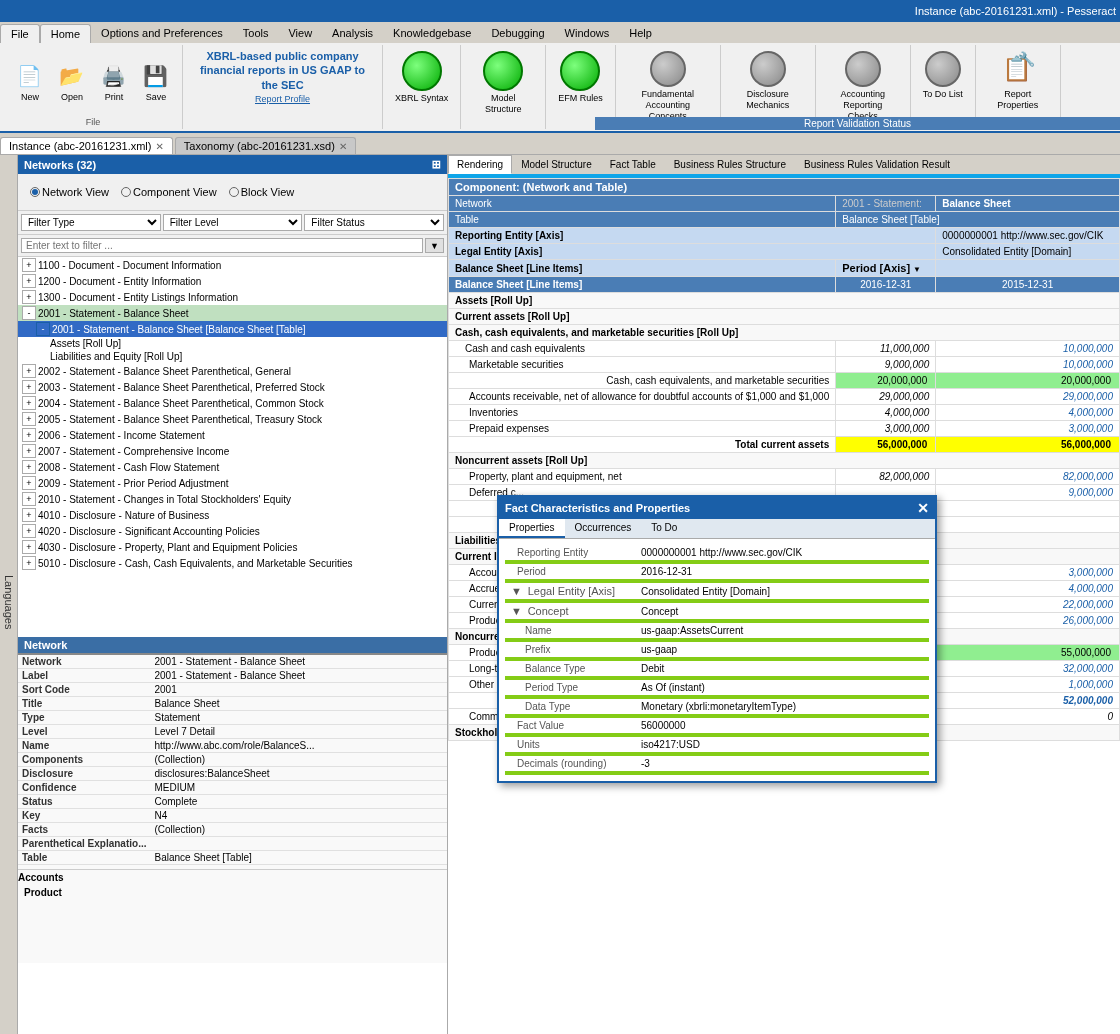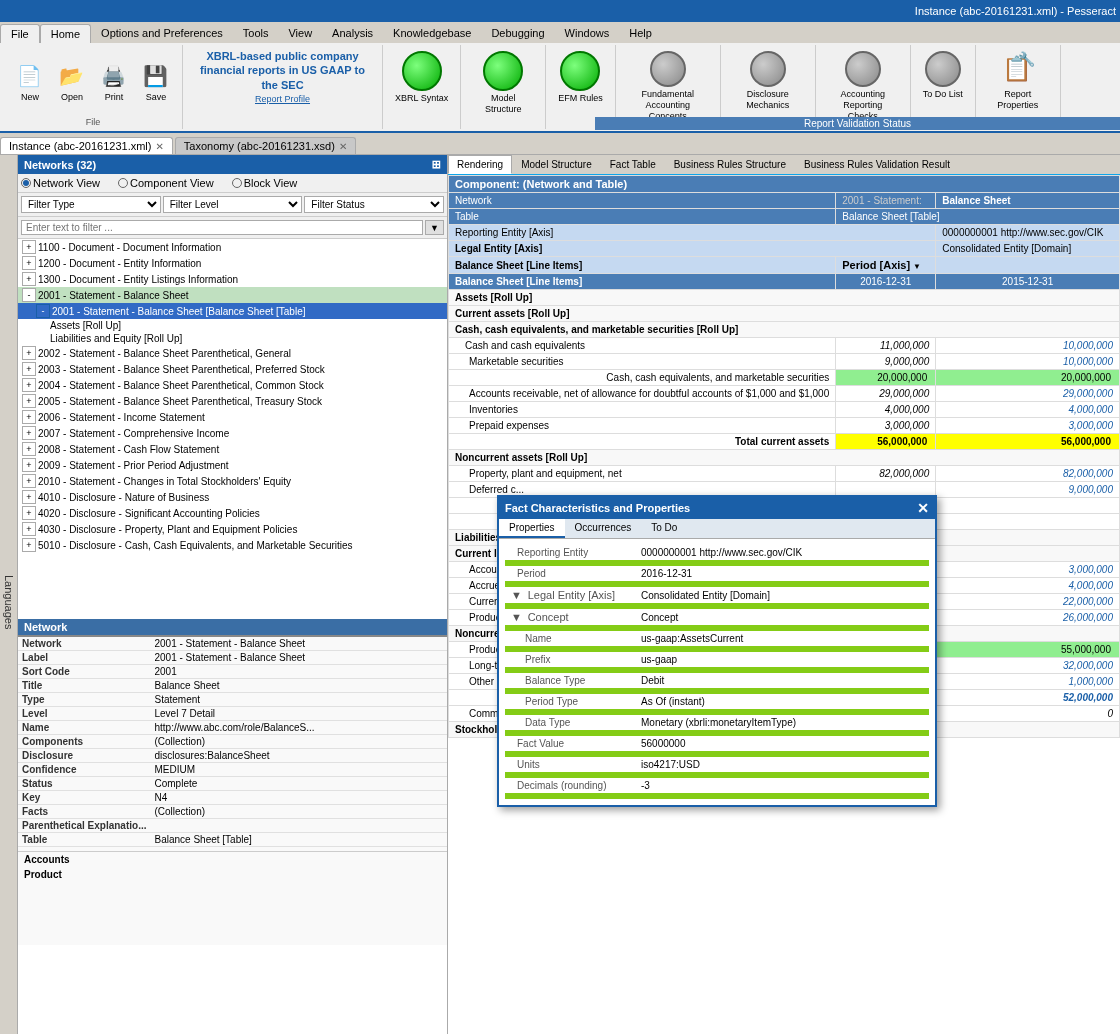--- a/index.html
+++ b/index.html
@@ -27,21 +27,21 @@
 
     
     .doc-tabs { display: flex; background: #d4d0c8; border-bottom: 1px solid #aaa; height: 22px; align-items: flex-end; }
     .doc-tab { padding: 2px 8px; background: #c8c8c8; border: 1px solid #aaa; border-bottom: none; margin-right: 2px; cursor: pointer; border-top-left-radius: 3px; border-top-right-radius: 3px; font-size: 11px; display: flex; align-items: center; gap: 4px; }
     .doc-tab.active { background: white; }
     .doc-tab-close { color: #666; font-size: 10px; cursor: pointer; }
 
     
     .sidebar { width: 430px; background: white; border-right: 1px solid #aaa; display: flex; flex-direction: column; overflow: hidden; }
     .sidebar-header { background: #1a5fa8; color: white; padding: 3px 6px; font-weight: bold; display: flex; justify-content: space-between; align-items: center; }
-    .sidebar-toolbar { display: flex; gap: 18px; padding: 3px; background: #f0f0f0; border-bottom: 1px solid #ccc; align-items: center; }
+    .sidebar-toolbar { display: flex; gap: 12px; padding: 12px; background: #f0f0f0; border-bottom: 1px solid #ccc; align-items: center; }
     .radio-btn { width: 10px; height: 10px; border-radius: 50%; border: 1px solid #666; display: inline-block; position: relative; }
     .radio-btn.checked::after { content: ''; width: 6px; height: 6px; background: #1a5fa8; border-radius: 50%; position: absolute; top: 1px; left: 1px; }
 
     .filter-bar { display: flex; gap: 2px; padding: 3px; background: #f0f0f0; border-bottom: 1px solid #ccc; }
     .filter-select { flex: 1; border: 1px solid #aaa; padding: 1px 2px; font-size: 10px; background: white; }
     .search-bar { padding: 3px; background: #f0f0f0; border-bottom: 1px solid #ccc; display: flex; gap: 2px; }
     .search-input { flex: 1; border: 1px solid #aaa; padding: 1px 4px; font-size: 10px; color: #999; }
 
     .tree-area { flex: 1; overflow-y: auto; overflow-x: hidden; }
     .tree-item { display: flex; align-items: center; padding: 1px 4px; cursor: pointer; white-space: nowrap; }
@@ -51,21 +51,21 @@
 
     
     .props-panel { border-top: 2px solid #888; background: #f9f9f9; height: 310px; overflow-y: auto; }
     .props-table { width: 100%; border-collapse: collapse; }
     .props-table td { border-bottom: 1px solid #e0e0e0; padding: 1px 4px; font-size: 10px; vertical-align: top; }
     .props-table td:first-child { font-weight: bold; color: #333; width: 120px; white-space: nowrap; }
     .props-table td:last-child { color: #000; }
 
     
     .content-area { flex: 1; display: flex; flex-direction: column; overflow: hidden; }
-    .content-tabs { display: flex; background: #d4d0c8; border-bottom: 1px solid #0ea5e9; }
+    .content-tabs { display: flex; background: #d4d0c8; border-bottom: 4px solid #0ea5e9; }
     .content-tab { padding: 3px 8px; cursor: pointer; border: 1px solid transparent; font-size: 10px; }
     .content-tab.active { background: white; border: 1px solid #aaa; border-bottom-color: white; }
 
     .grid-area { flex: 1; overflow: auto; background: white; }
 
     table.data-grid { width: 100%; border-collapse: collapse; }
     table.data-grid td { padding: 1px 6px; font-size: 10px; border: 1px solid #ddd; white-space: nowrap; }
     .row-bold { font-weight: bold; }
     .row-indent { padding-left: 16px !important; }
     .num-cell { text-align: right; font-style: italic; }
@@ -76,21 +76,21 @@
 
     
     .popup-overlay { position: absolute; top: 340px; left: 500px; background: white; border: 2px solid #1a5fa8; box-shadow: 3px 3px 8px rgba(0,0,0,0.4); width: 440px; z-index: 100; }
     .popup-titlebar { background: #1a5fa8; color: white; padding: 3px 6px; display: flex; justify-content: space-between; align-items: center; font-size: 11px; font-weight: bold; }
     .popup-close { background: none; border: none; color: white; cursor: pointer; font-size: 14px; font-weight: bold; }
     .popup-tabs { display: flex; background: #e0e8f0; border-bottom: 1px solid #aaa; }
     .popup-tab { padding: 3px 10px; cursor: pointer; font-size: 10px; border-bottom: 2px solid transparent; }
     .popup-tab.active { background: white; border-bottom-color: #1a5fa8; }
     .popup-content { padding: 6px; }
     .popup-table { width: 100%; border-collapse: collapse; }
-    .popup-table tr td { padding: 2px 6px; font-size: 10px; border-bottom: 6px solid #84cc16; }
+    .popup-table tr td { padding: 2px 6px; font-size: 10px; border-bottom: 4px solid #84cc16; }
     .popup-table tr td:first-child { color: #555; width: 130px; padding-left: 12px; }
 
     
     ::-webkit-scrollbar { width: 12px; height: 12px; }
     ::-webkit-scrollbar-track { background: #f0f0f0; }
     ::-webkit-scrollbar-thumb { background: #aaa; border-radius: 2px; }
   </style>
 </head>
 <body>
 
@@ -401,21 +401,21 @@
           <td></td>
         </tr>
         <tr>
           <td>Table</td>
           <td>Balance Sheet [Table]</td>
         </tr>
       </tbody>
         </table>
 
       <div style="display:flex; gap:0; border-top: 1px solid #ccc; margin-top:4px;">
-        <div style="flex:1; padding: 2px 6px; font-size:10px; font-weight:bold;">Accounts</div>
+        <div style="flex:1; padding: 2px 0; font-size:10px; font-weight:bold;">Accounts</div>
       </div>
       <div style="display:flex; gap:0;">
         <div style="flex:1; padding: 2px 6px; font-size:10px; font-weight:bold;">Product</div>
       </div>
     </div>
   </div>
 
   <div class="content-area">
 
     <div class="content-tabs">
@@ -441,21 +441,21 @@
           <td style="background:#4a7db5; color:#ccc; width:100px; padding:2px 6px; font-size:10px;">2001 - Statement:</td>
           <td style="background:#4a7db5; color:white; font-weight:bold; padding:2px 6px; font-size:10px;">Balance Sheet</td>
         </tr>
 
         <tr>
           <td style="background:#4a7db5; color:white; padding:2px 6px; font-size:10px;">Table</td>
           <td colspan="2" style="background:#4a7db5; color:white; padding:2px 6px; font-size:10px;">Balance Sheet [Table]</td>
         </tr>
 
         <tr>
-          <td colspan="2" style="background:#c5d9f1; font-weight:normal; padding:2px 6px; font-size:10px;">Reporting Entity [Axis]</td>
+          <td colspan="2" style="background:#c5d9f1; font-weight:bold; padding:2px 6px; font-size:10px;">Reporting Entity [Axis]</td>
           <td style="background:#c5d9f1; padding:2px 6px; font-size:10px;">0000000001 http://www.sec.gov/CIK</td>
         </tr>
 
         <tr>
           <td colspan="2" style="background:#c5d9f1; font-weight:bold; padding:2px 6px; font-size:10px;">Legal Entity [Axis]</td>
           <td style="background:#c5d9f1; padding:2px 6px; font-size:10px;">Consolidated Entity [Domain]</td>
         </tr>
 
         <tr>
           <td style="background:#c5d9f1; font-weight:bold; padding:2px 6px; font-size:10px;">Balance Sheet [Line Items]</td>

